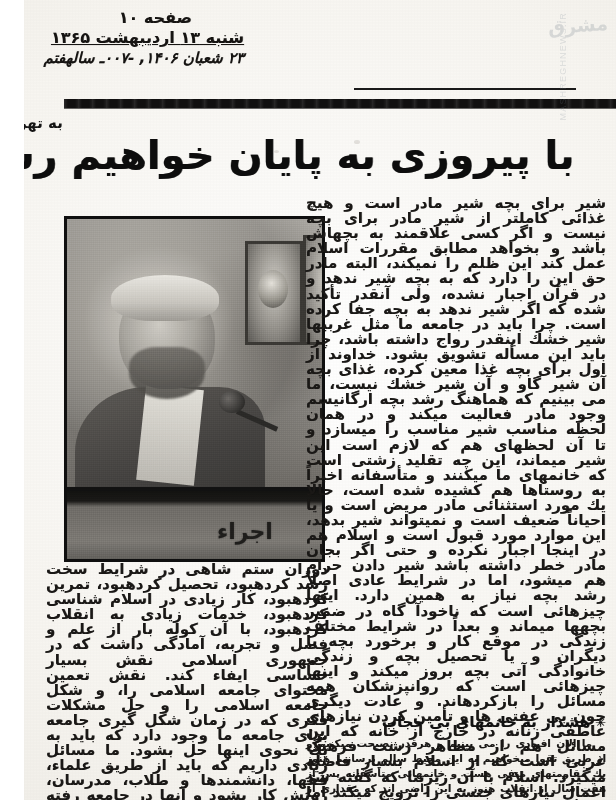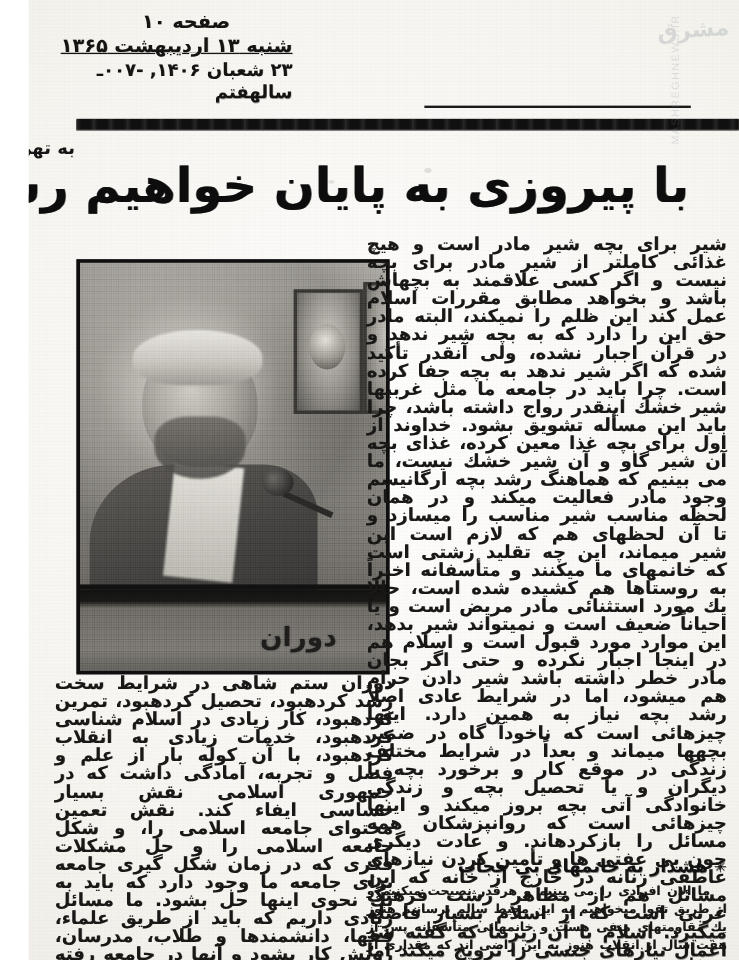--- a/index.html
+++ b/index.html
@@ -43,21 +43,21 @@
   }
   .mast-line {
     font-weight: bold;
     color: #161412;
     letter-spacing: -0.3px;
     line-height: 1.28;
     text-shadow: 0.4px 0.2px 0 rgba(0,0,0,0.35);
   }
   #mast-page   { font-size: 16px; padding-right: 52px; }
   #mast-solar  { font-size: 16px; text-decoration: underline; }
-  #mast-lunar  { font-size: 15px; }
+  #mast-lunar  { font-size: 15px; font-style: italic; }
 
   #mast-rule {
     position: absolute;
     top: 88px;
     right: 40px;
     width: 222px;
     height: 1.5px;
     background: #1a1a1a;
   }
 
@@ -325,21 +325,21 @@
         </div>
       <div id="ph-frame2"></div>
       <div id="ph-body"></div>
       <div id="ph-collar"></div>
       <div id="ph-head"></div>
       <div id="ph-turban"></div>
       <div id="ph-beard"></div>
       <div id="ph-mic-stem"></div>
       <div id="ph-mic-head"></div>
       <div id="ph-podium"></div>
-      <div id="ph-podium-text">دوران</div>
+      <div id="ph-podium-text">اجراء</div>
       <div id="photo-noise"></div>
     </div>
   </div>
 
   <div id="col-right" class="col">
     <p class="para">شیر برای بچه شیر مادر است و هیچ غذائی کاملتر از شیر مادر برای بچه نیست و اگر کسی علاقمند به بچهاش باشد و بخواهد مطابق مقررات اسلام عمل کند این ظلم را نمیکند، البته مادر حق این را دارد که به بچه شیر ندهد و در قرآن اجبار نشده، ولی آنقدر تأکید شده که اگر شیر ندهد به بچه جفا کرده است. چرا باید در جامعه ما مثل غربیها شیر خشك اینقدر رواج داشته باشد، چرا باید این مسأله تشویق بشود. خداوند از اول برای بچه غذا معین کرده، غذای بچه آن شیر گاو و آن شیر خشك نیست، ما می بینیم که هماهنگ رشد بچه ارگانیسم وجود مادر فعالیت میکند و در همان لحظه مناسب شیر مناسب را میسازد و تا آن لحظهای هم که لازم است این شیر میماند، این چه تقلید زشتی است که خانمهای ما میکنند و متأسفانه اخیراً به روستاها هم کشیده شده است، حالا یك مورد استثنائی مادر مریض است و یا احیاناً ضعیف است و نمیتواند شیر بدهد، این موارد مورد قبول است و اسلام هم در اینجا اجبار نکرده و حتی اگر بجان مادر خطر داشته باشد شیر دادن حرام هم میشود، اما در شرایط عادی اصلاً رشد بچه نیاز به همین دارد. اینها چیزهائی است که ناخودآ گاه در ضمیر بچهها میماند و بعداً در شرایط مختلف زندگی در موقع کار و برخورد بچه با دیگران و یا تحصیل بچه و زندگی خانوادگی آتی بچه بروز میکند و اینها چیزهائی است که روانپزشکان همه مسائل را بازکردهاند. و عادت دیگری چون بی عفتی ها و تأمین کردن نیازهای عاطفی زنانه در خارج از خانه که این مسائل هم از مظاهر زشت فرهنگ غربی است که از اسلام بسیار فاصله میگیرد. اسلام با آن زیربنا که گفته شد اعمال نیازهای جنسی را ترویج میکند اما در داخل خانواده و در همان چارچوب. همانقدر که فضیلت برای نکاح هست همانقدر هم رذیلت برای فسق و فجور است و هرچه نزدیکی بین زن و مردی که ازدواج کردهاند مطلوب است به همان اندازه ایجاد ارتباط ولو با چشم و دست و اشاره در خارج از محدودهٔ زندگی خانوادگی ملموم است.</p>
   </div>
 
   <div id="subhead">
     <span class="star">✳</span><span>هشدار به خانمهای بی حجاب</span>

